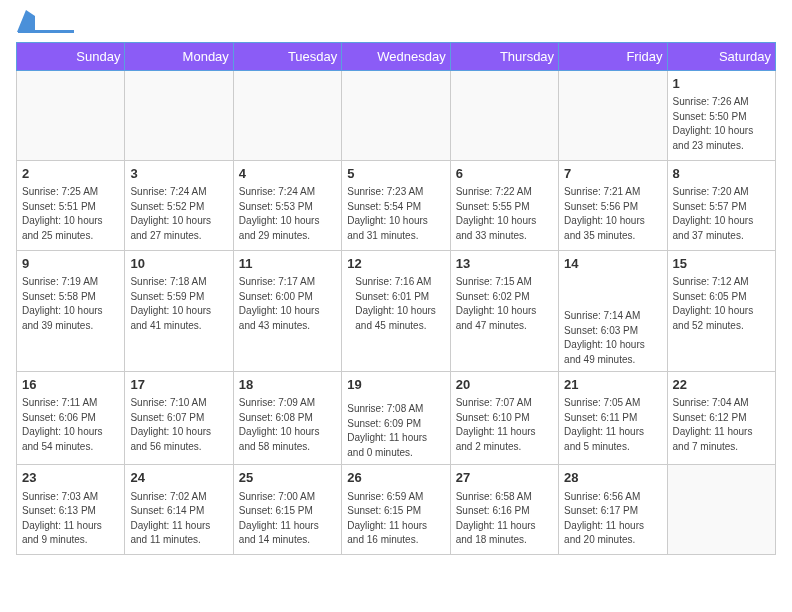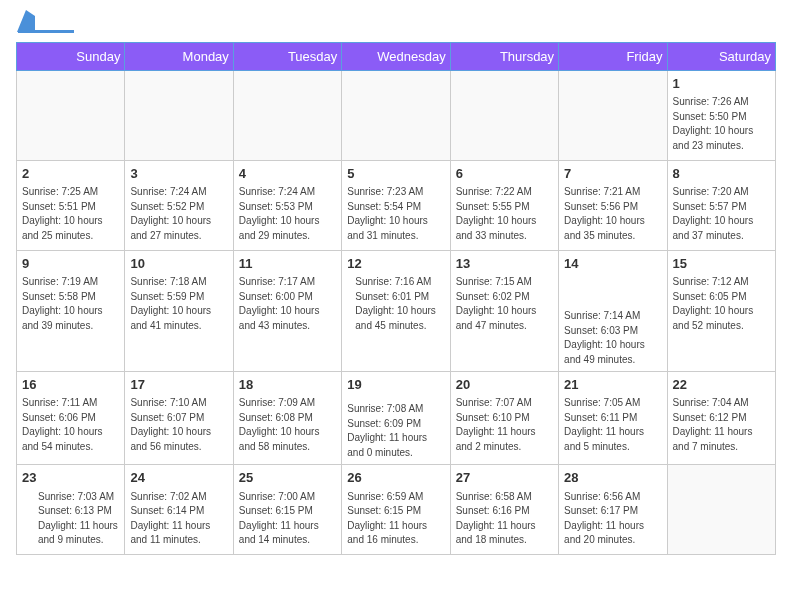--- a/index.html
+++ b/index.html
@@ -239,21 +239,21 @@
         <td>
           <span class="day-num">22</span>
           <div class="day-info" style="white-space: pre-line;">Sunrise: 7:04 AM
 Sunset: 6:12 PM
 Daylight: 11 hours and 7 minutes.</div>
         </td>
       </tr>
       <tr>
         <td>
           <span class="day-num">23</span>
-          <div class="day-info" style="white-space: pre-line; margin-left: 16px;">Sunrise: 7:03 AM
+          <div class="day-info" style="white-space: pre-line;">Sunrise: 7:03 AM
 Sunset: 6:13 PM
 Daylight: 11 hours and 9 minutes.</div>
         </td>
         <td>
           <span class="day-num">24</span>
           <div class="day-info" style="white-space: pre-line;">Sunrise: 7:02 AM
 Sunset: 6:14 PM
 Daylight: 11 hours and 11 minutes.</div>
         </td>
         <td>

